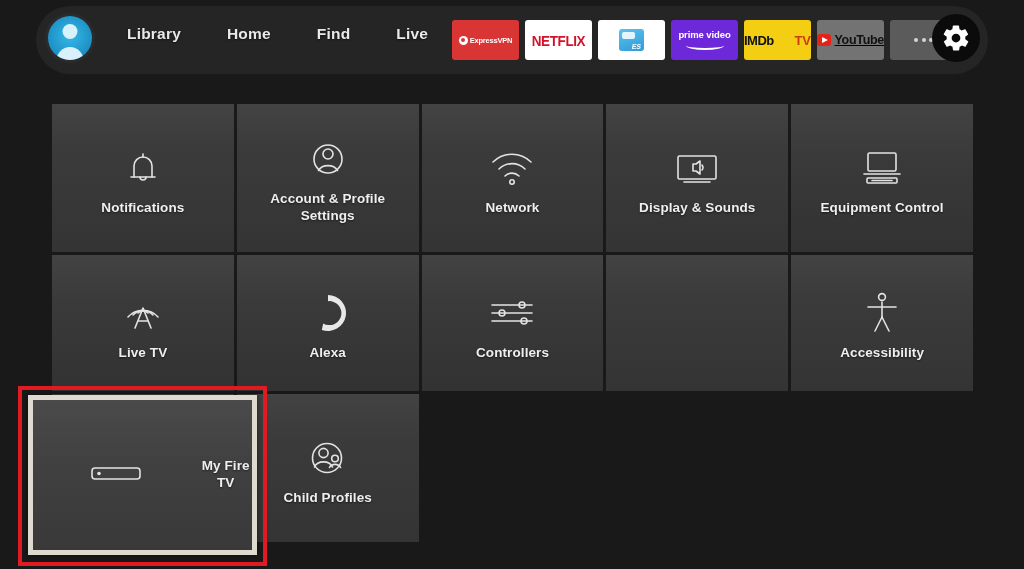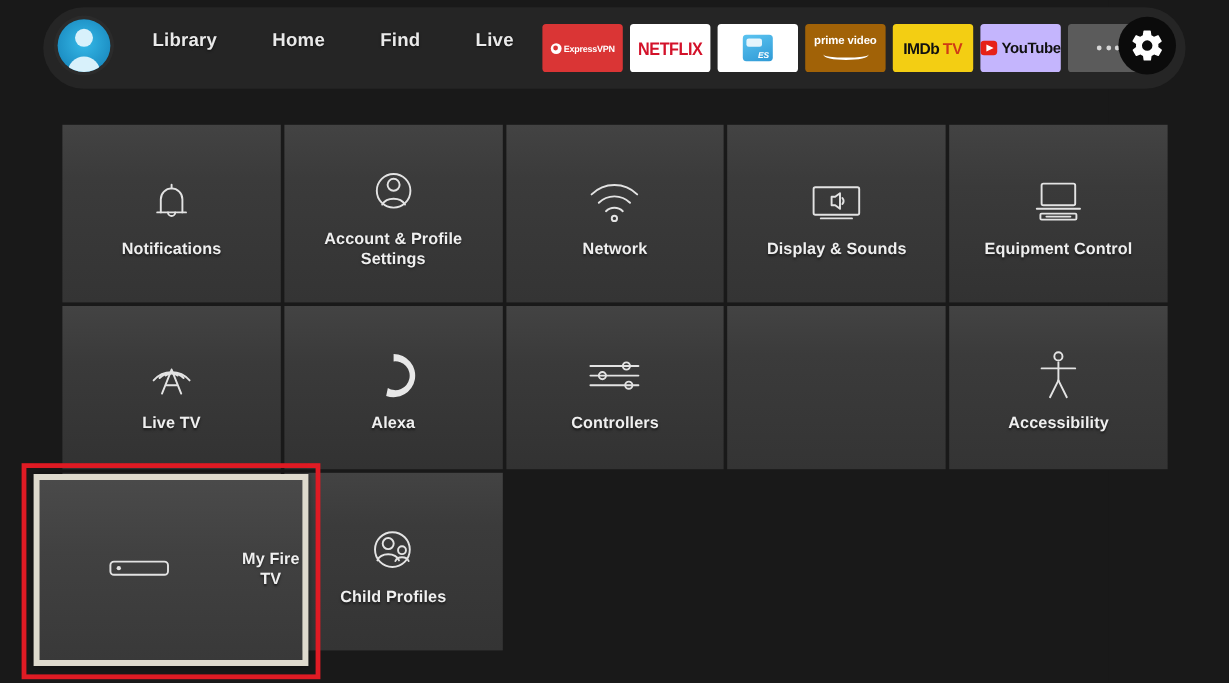--- a/index.html
+++ b/index.html
@@ -86,35 +86,35 @@
   .es-icon::before {
     content: ""; position: absolute; left: 3px; top: 3px;
     width: 13px; height: 7px; border-radius: 2px; background: #ffffff;
     opacity: .85;
   }
   .es-icon::after {
     content: "ES"; position: absolute; right: 3px; bottom: 1px;
     font-size: 7px; color: #fff; font-weight: 800; font-style: italic;
   }
 
-  .app-prime { background: #a16207; flex-direction: column; }
+  .app-prime { background: #6d28d9; flex-direction: column; }
   .prime-text {
     color: #fff; font-size: 9.5px; font-weight: 600; line-height: 1;
     letter-spacing: -.1px;
   }
   .prime-smile {
     margin-top: 2px; width: 38px; height: 9px;
     border-bottom: 2.5px solid #fff; border-radius: 0 0 50% 50%;
   }
 
-  .app-imdb { background: #f3ce13; gap: 3px; }
+  .app-imdb { background: #f3ce13; gap: 3px; justify-content: space-between; }
   .imdb-text { color: #111; font-size: 13px; font-weight: 900; letter-spacing: -.5px; }
   .imdb-tv { color: #cf3a15; font-size: 13px; font-weight: 900; }
 
-  .app-youtube { background: #c4b5fd; gap: 3px; }
+  .app-youtube { background: #737373; gap: 3px; text-decoration: underline; }
   .yt-play {
     width: 17px; height: 12px; border-radius: 3px; background: #e62117;
     display: flex; align-items: center; justify-content: center;
   }
   .yt-play::after {
     content: ""; border-left: 6px solid #fff;
     border-top: 3.6px solid transparent; border-bottom: 3.6px solid transparent;
     margin-left: 1.5px;
   }
   .yt-text { color: #111; font-size: 12.5px; font-weight: 700; letter-spacing: -.3px; }

